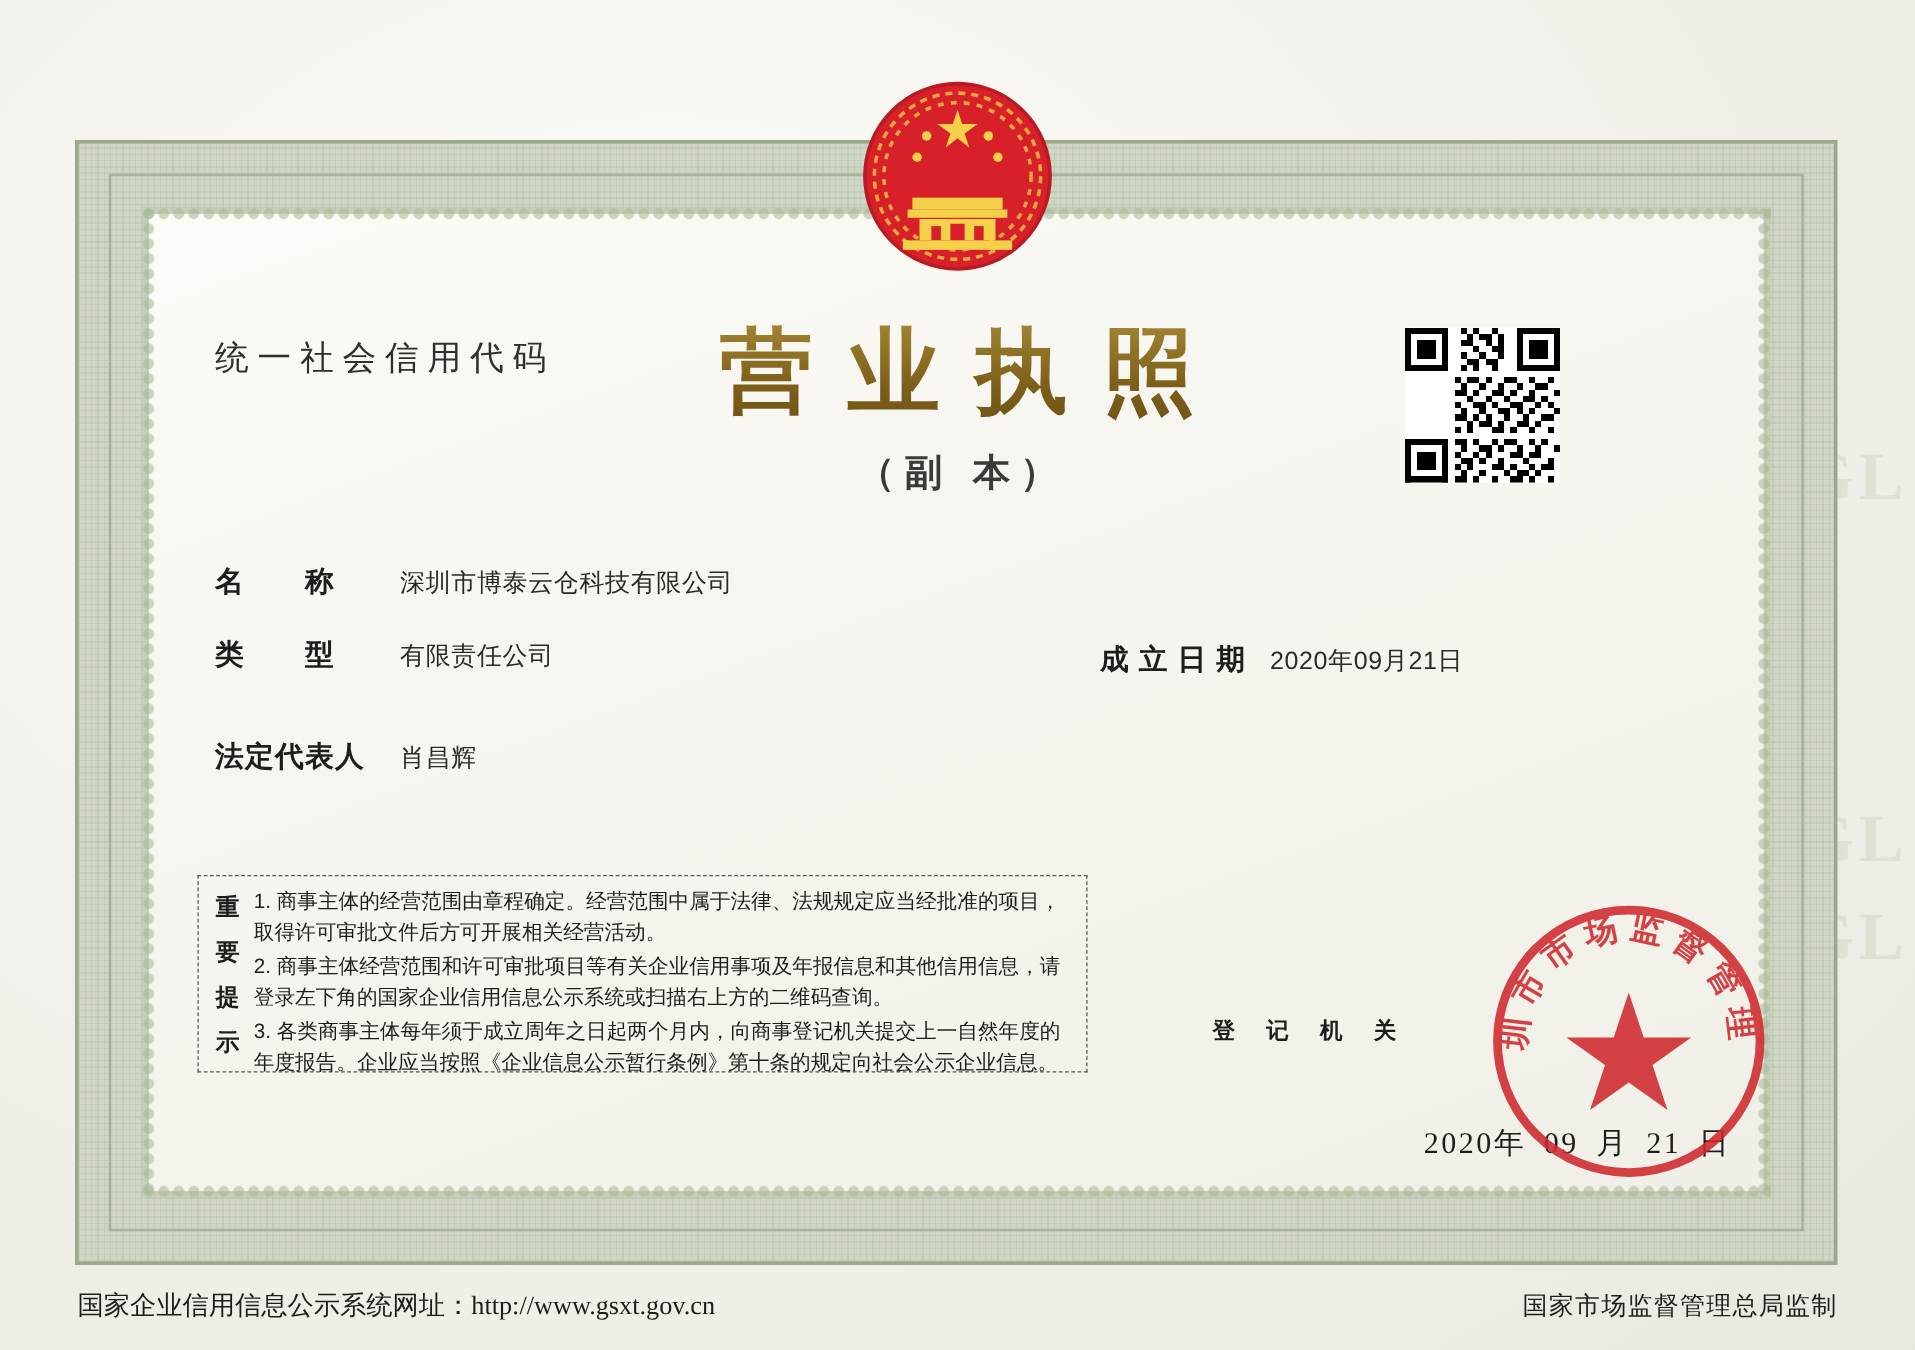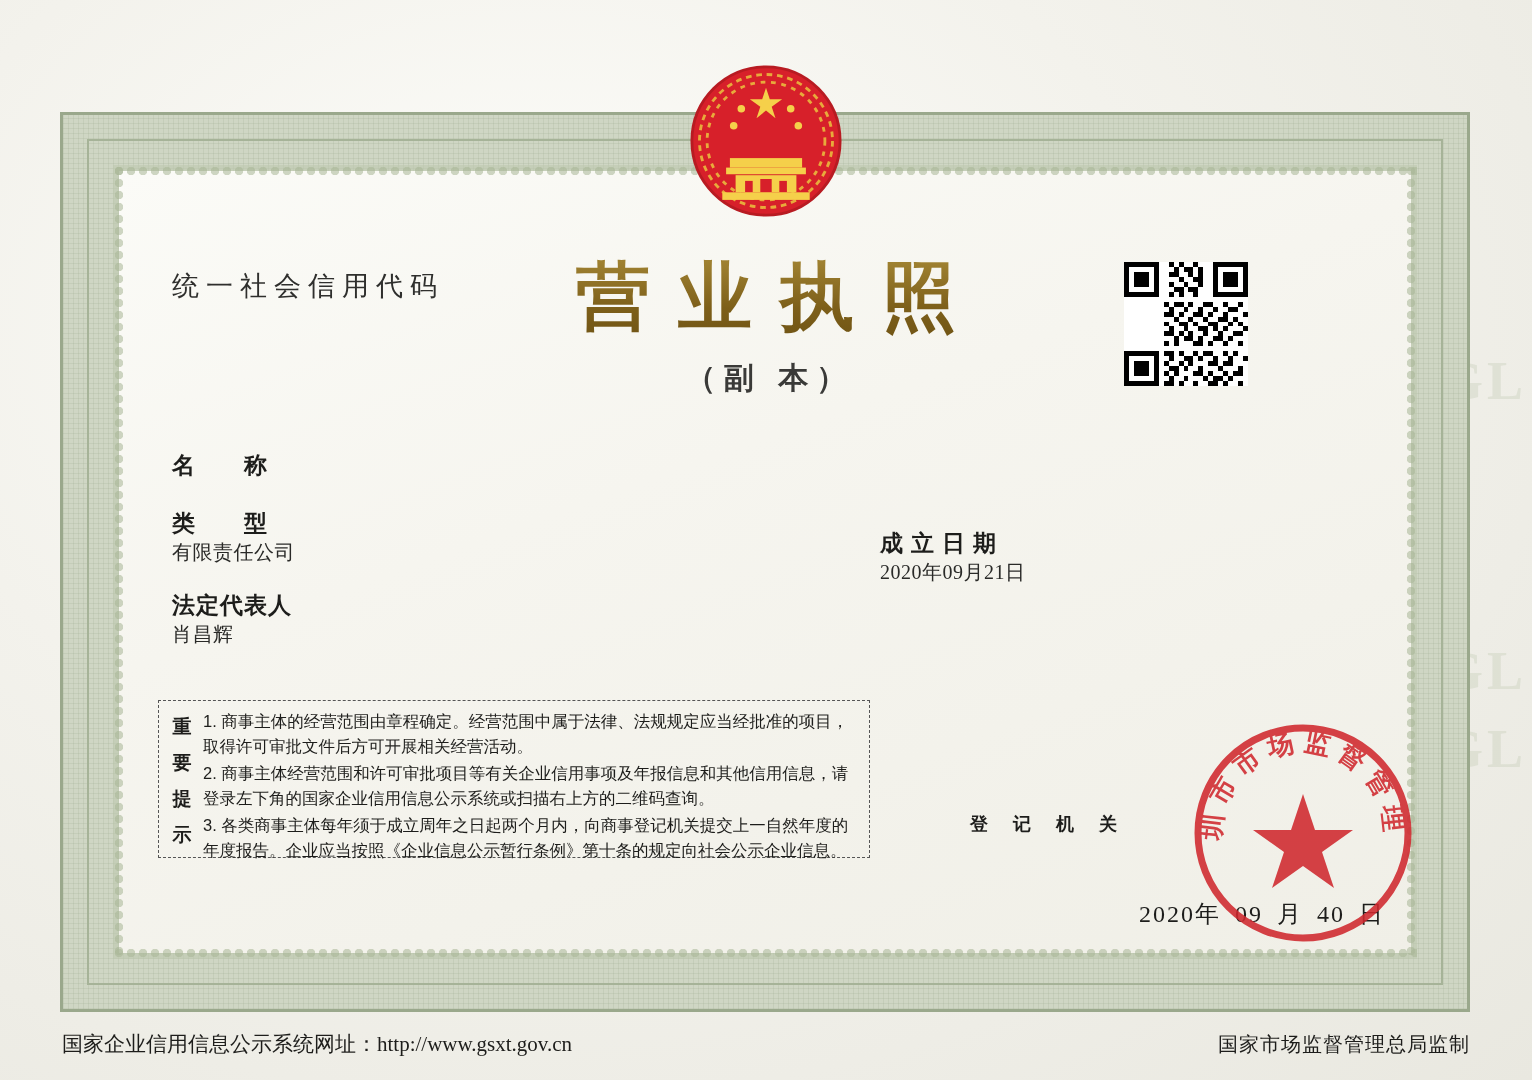--- a/index.html
+++ b/index.html
@@ -153,41 +153,40 @@
     position: absolute;
     left: 1124px; top: 262px;
     width: 124px; height: 124px;
     background: #fff;
   }
   .qr svg { display: block; }
 
   
   .field {
     position: absolute;
-    font-family: Liberation Serif, serif;
+    font-family: Liberation Sans, sans-serif;
     color: #222;
-    flex-direction: column;
   }
   .f-label {
     font-size: 23px;
     font-weight: 700;
     letter-spacing: 1px;
     color: #1d1d1b;
   }
   .f-value {
     font-size: 20px;
     color: #2a2a28;
     letter-spacing: 0.5px;
   }
 
   .row-name   { left: 172px; top: 450px; }
   .row-type   { left: 172px; top: 508px; }
   .row-legal  { left: 172px; top: 590px; justify-content: flex-end; }
 
-  .row-date   { left: 880px; top: 528px; }
+  .row-date   { left: 880px; top: 512px; }
   .row-addr   { left: 880px; top: 566px; width: 560px; }
 
   .f-inline { display: flex; align-items: baseline; }
   .f-inline .f-label { width: 148px; display: inline-block; }
   .f-value-addr {
     font-size: 20px;
     color: #2a2a28;
     line-height: 32px;
     display: block;
     width: 390px;
@@ -465,20 +464,21 @@
             <rect x="14" y="24" width="1" height="1"></rect>
             <rect x="17" y="24" width="2" height="1"></rect>
             <rect x="20" y="24" width="1" height="1"></rect>
             <rect x="23" y="24" width="1" height="1"></rect>
         </g>
       </svg>
     </div>
 
     <div class="field row-name f-inline">
       <span class="f-label">名　　称</span>
+      <span class="f-value">深圳市博泰云仓科技有限公司</span>
     </div>
 
     <div class="field row-type f-inline">
       <span class="f-label">类　　型</span>
       <span class="f-value">有限责任公司</span>
     </div>
 
     <div class="field row-legal f-inline">
       <span class="f-label">法定代表人</span>
       <span class="f-value">肖昌辉</span>
@@ -503,21 +503,21 @@
         <p>3. 各类商事主体每年须于成立周年之日起两个月内，向商事登记机关提交上一自然年度的年度报告。企业应当按照《企业信息公示暂行条例》第十条的规定向社会公示企业信息。</p>
       </div>
     </div>
 
     <div class="registry">登 记 机 关</div>
 
     <div class="issue-date">
       <span>2020年</span>
       <span>09</span>
       <span>月</span>
-      <span>40</span>
+      <span>21</span>
       <span>日</span>
     </div>
 
     <div class="seal">
       <svg viewBox="0 0 230 230" width="230" height="230">
         <defs>
           <path id="sealArc" d="M 33,115 A 82,82 0 1 1 197,115" fill="none"></path>
         </defs>
         <g opacity="0.88">
           <circle cx="115" cy="115" r="105" fill="none" stroke="#d0282e" stroke-width="7"></circle>

